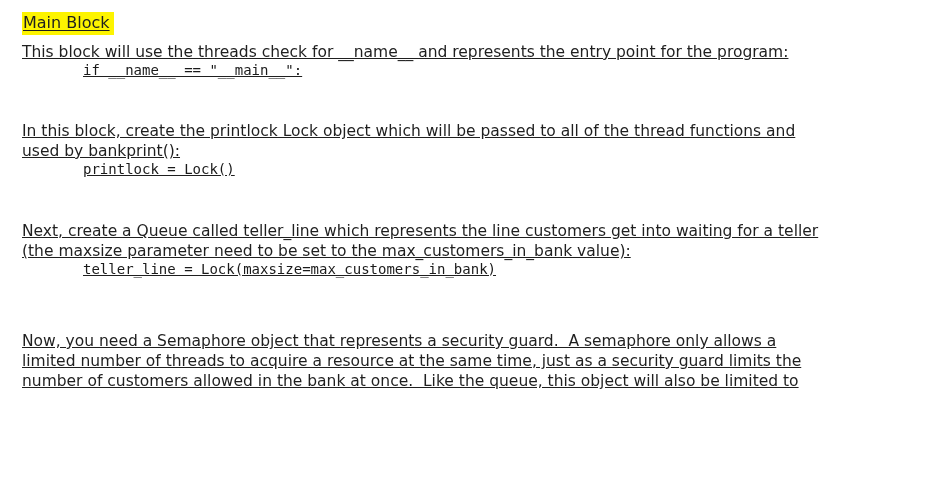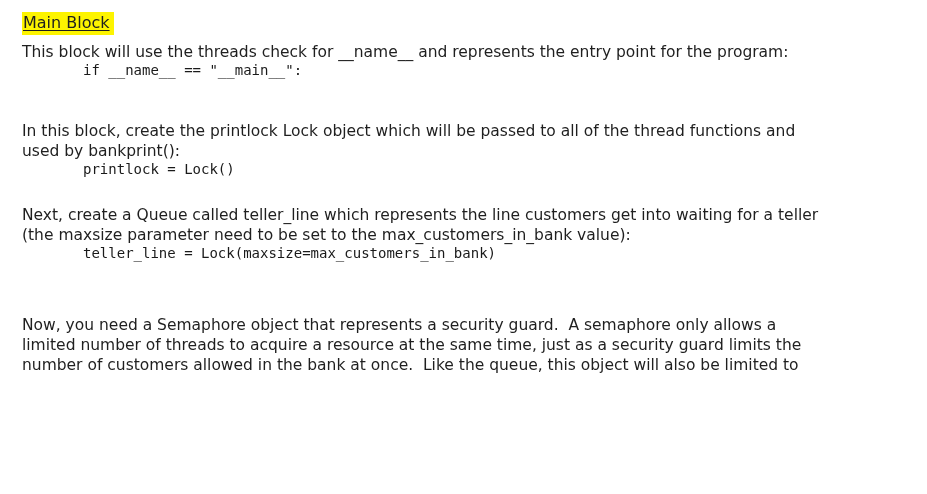--- a/index.html
+++ b/index.html
@@ -13,20 +13,21 @@
     overflow: hidden;
     font-family: "DejaVu Sans", "Liberation Sans", sans-serif;
     color: var(--text-color, #1f1f1f);
   }
   .doc {
     box-sizing: border-box;
     width: 782px;
     height: 494px;
     padding: 11px 20px 0 22px;
     background: var(--page-bg, #ffffff);
+    text-decoration: underline;
   }
   .heading-row {
     line-height: 23px;
   }
   .highlight {
     display: inline-block;
     background: var(--highlight-color, #fdf400);
     font-size: 16px;
     line-height: 22px;
     padding: 0 4px 1px 1px;
@@ -35,21 +36,21 @@
   }
   .para {
     font-size: 15.5px;
     line-height: 20px;
   }
   .pline {
     white-space: pre;
   }
   .para-1 { margin-top: 7px; }
   .para-2 { margin-top: 43px; }
-  .para-3 { margin-top: 28px; }
+  .para-3 { margin-top: 44px; }
   .para-4 { margin-top: 54px; }
   pre.code {
     margin: 0 0 0 61px;
     font-family: "DejaVu Sans Mono", "Liberation Mono", monospace;
     font-size: 14px;
     line-height: 16px;
     color: #1a1a1a;
     white-space: pre;
   }
   .code-1 { margin-top: 30px; }

